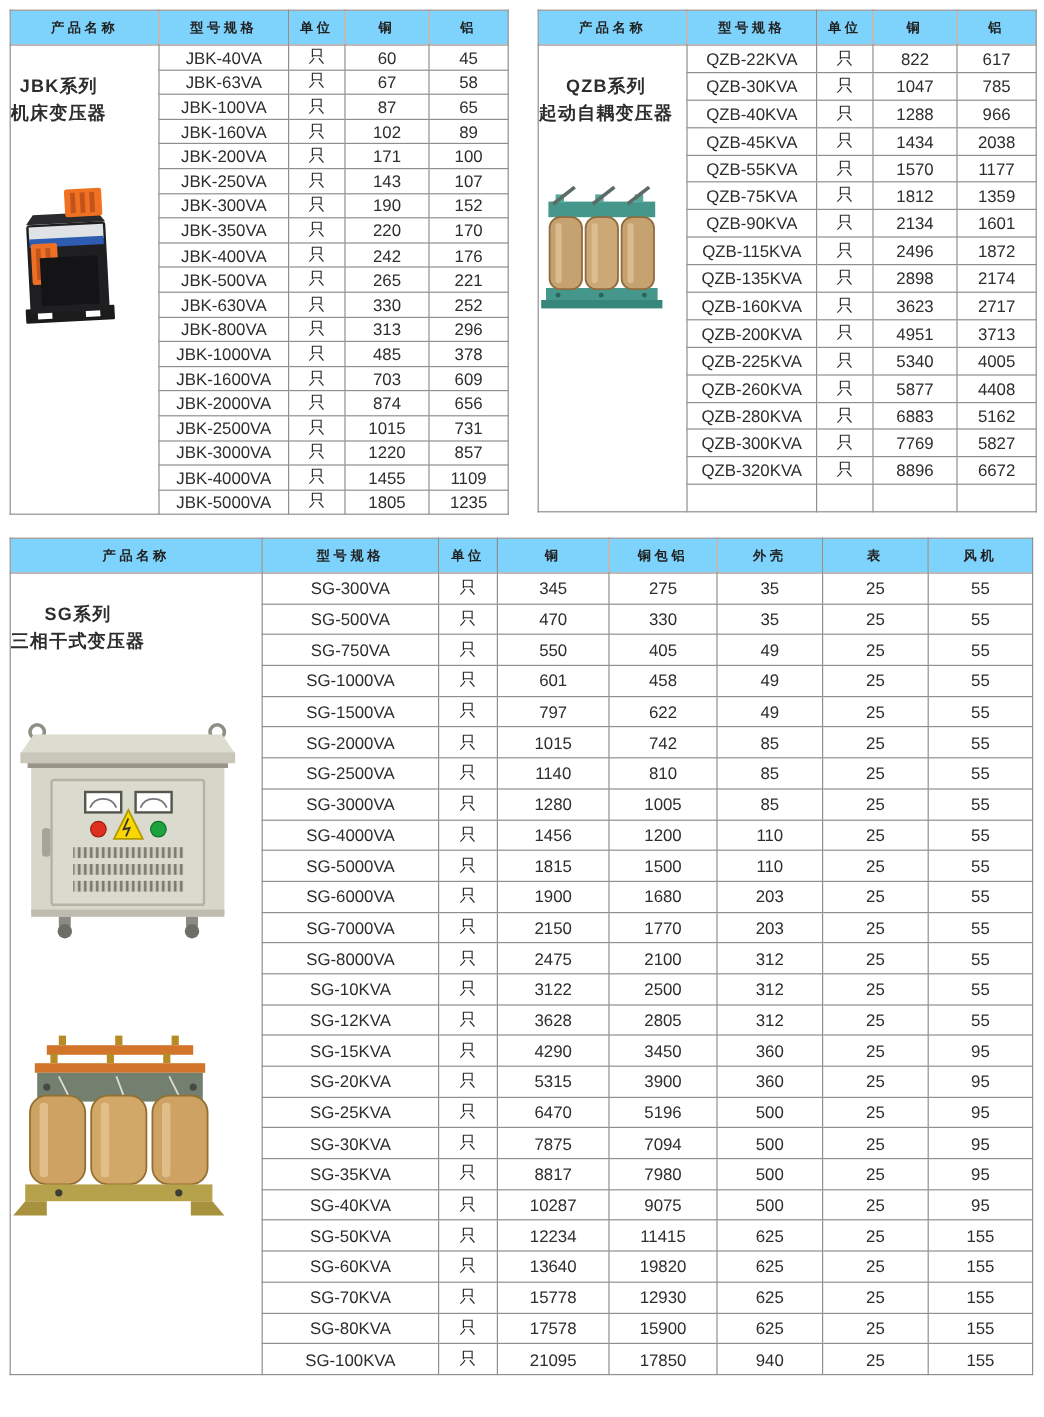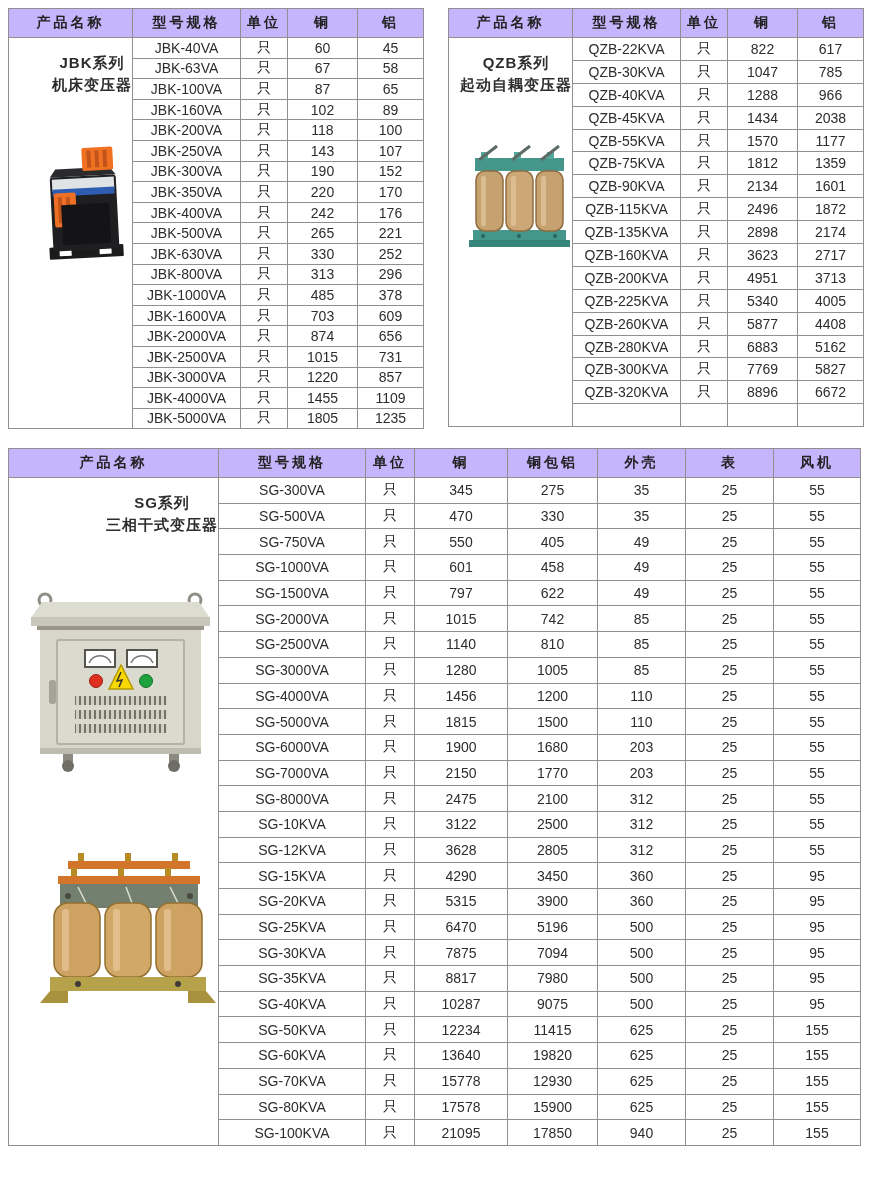--- a/index.html
+++ b/index.html
@@ -2,40 +2,40 @@
 <html><head>
 <meta charset="utf-8">
 <style>
   html,body{margin:0;padding:0;background:#ffffff;}
   .page{position:relative;width:870px;height:1181px;background:#ffffff;overflow:hidden;
         font-family:"Liberation Sans","DejaVu Sans",sans-serif;color:#2d2d2d;}
   .cat-section{position:absolute;}
   table{border-collapse:collapse;table-layout:fixed;width:100%;}
   th,td{border:1px solid #8f8f8f;text-align:center;vertical-align:middle;
         padding:0;overflow:hidden;white-space:nowrap;}
-  th{background:#c4b5fd;font-weight:bold;font-size:14px;height:28px;letter-spacing:3px;color:#222;}
+  th{background:#7dd3fc;font-weight:bold;font-size:11px;height:28px;letter-spacing:3px;color:#222;}
   td{font-size:14px;color:#2d2d2d;}
   .t-jbk tbody td{height:19.6px;}
   .t-qzb tbody td{height:21.9px;}
   .t-sg  tbody td{height:24.7px;}
   .t-jbk col:nth-child(1),.t-qzb col:nth-child(1){width:124px;}
   .t-jbk col:nth-child(2),.t-qzb col:nth-child(2){width:108px;}
   .t-jbk col:nth-child(3),.t-qzb col:nth-child(3){width:47px;}
   .t-jbk col:nth-child(4),.t-qzb col:nth-child(4){width:70px;}
   .t-jbk col:nth-child(5),.t-qzb col:nth-child(5){width:66px;}
   .t-sg col:nth-child(1){width:210px;}
   .t-sg col:nth-child(2){width:147px;}
   .t-sg col:nth-child(3){width:49px;}
   .t-sg col:nth-child(4){width:93px;}
   .t-sg col:nth-child(5){width:90px;}
   .t-sg col:nth-child(6){width:88px;}
   .t-sg col:nth-child(7){width:88px;}
   .t-sg col:nth-child(8){width:87px;}
   .product-cell{vertical-align:top;background:#ffffff;}
-  .product-cell-content{display:flex;flex-direction:column;align-items:flex-end;padding-top:14px;}
+  .product-cell-content{display:flex;flex-direction:column;align-items:flex-start;padding-top:24px;}
   .product-name{font-size:15px;font-weight:bold;line-height:22px;letter-spacing:1px;
                 text-align:center;color:#2d2d2d;white-space:nowrap;}
   .photo{display:block;}
   .jbk-photo{margin-top:46px;}
   .qzb-photo{margin-top:44px;}
   .sg-cab-photo{margin-top:52px;}
   .sg-open-photo{margin-top:76px;}
   .footer{position:absolute;left:0;top:1152px;width:870px;height:22px;
           display:flex;align-items:center;justify-content:center;gap:5px;}
   .page-num{font-size:14px;color:#333;letter-spacing:1px;}
@@ -111,21 +111,21 @@
           </tr>
           <tr>
             <td>JBK-160VA</td>
             <td>只</td>
             <td>102</td>
             <td>89</td>
           </tr>
           <tr>
             <td>JBK-200VA</td>
             <td>只</td>
-            <td>118</td>
+            <td>171</td>
             <td>100</td>
           </tr>
           <tr>
             <td>JBK-250VA</td>
             <td>只</td>
             <td>143</td>
             <td>107</td>
           </tr>
           <tr>
             <td>JBK-300VA</td>

